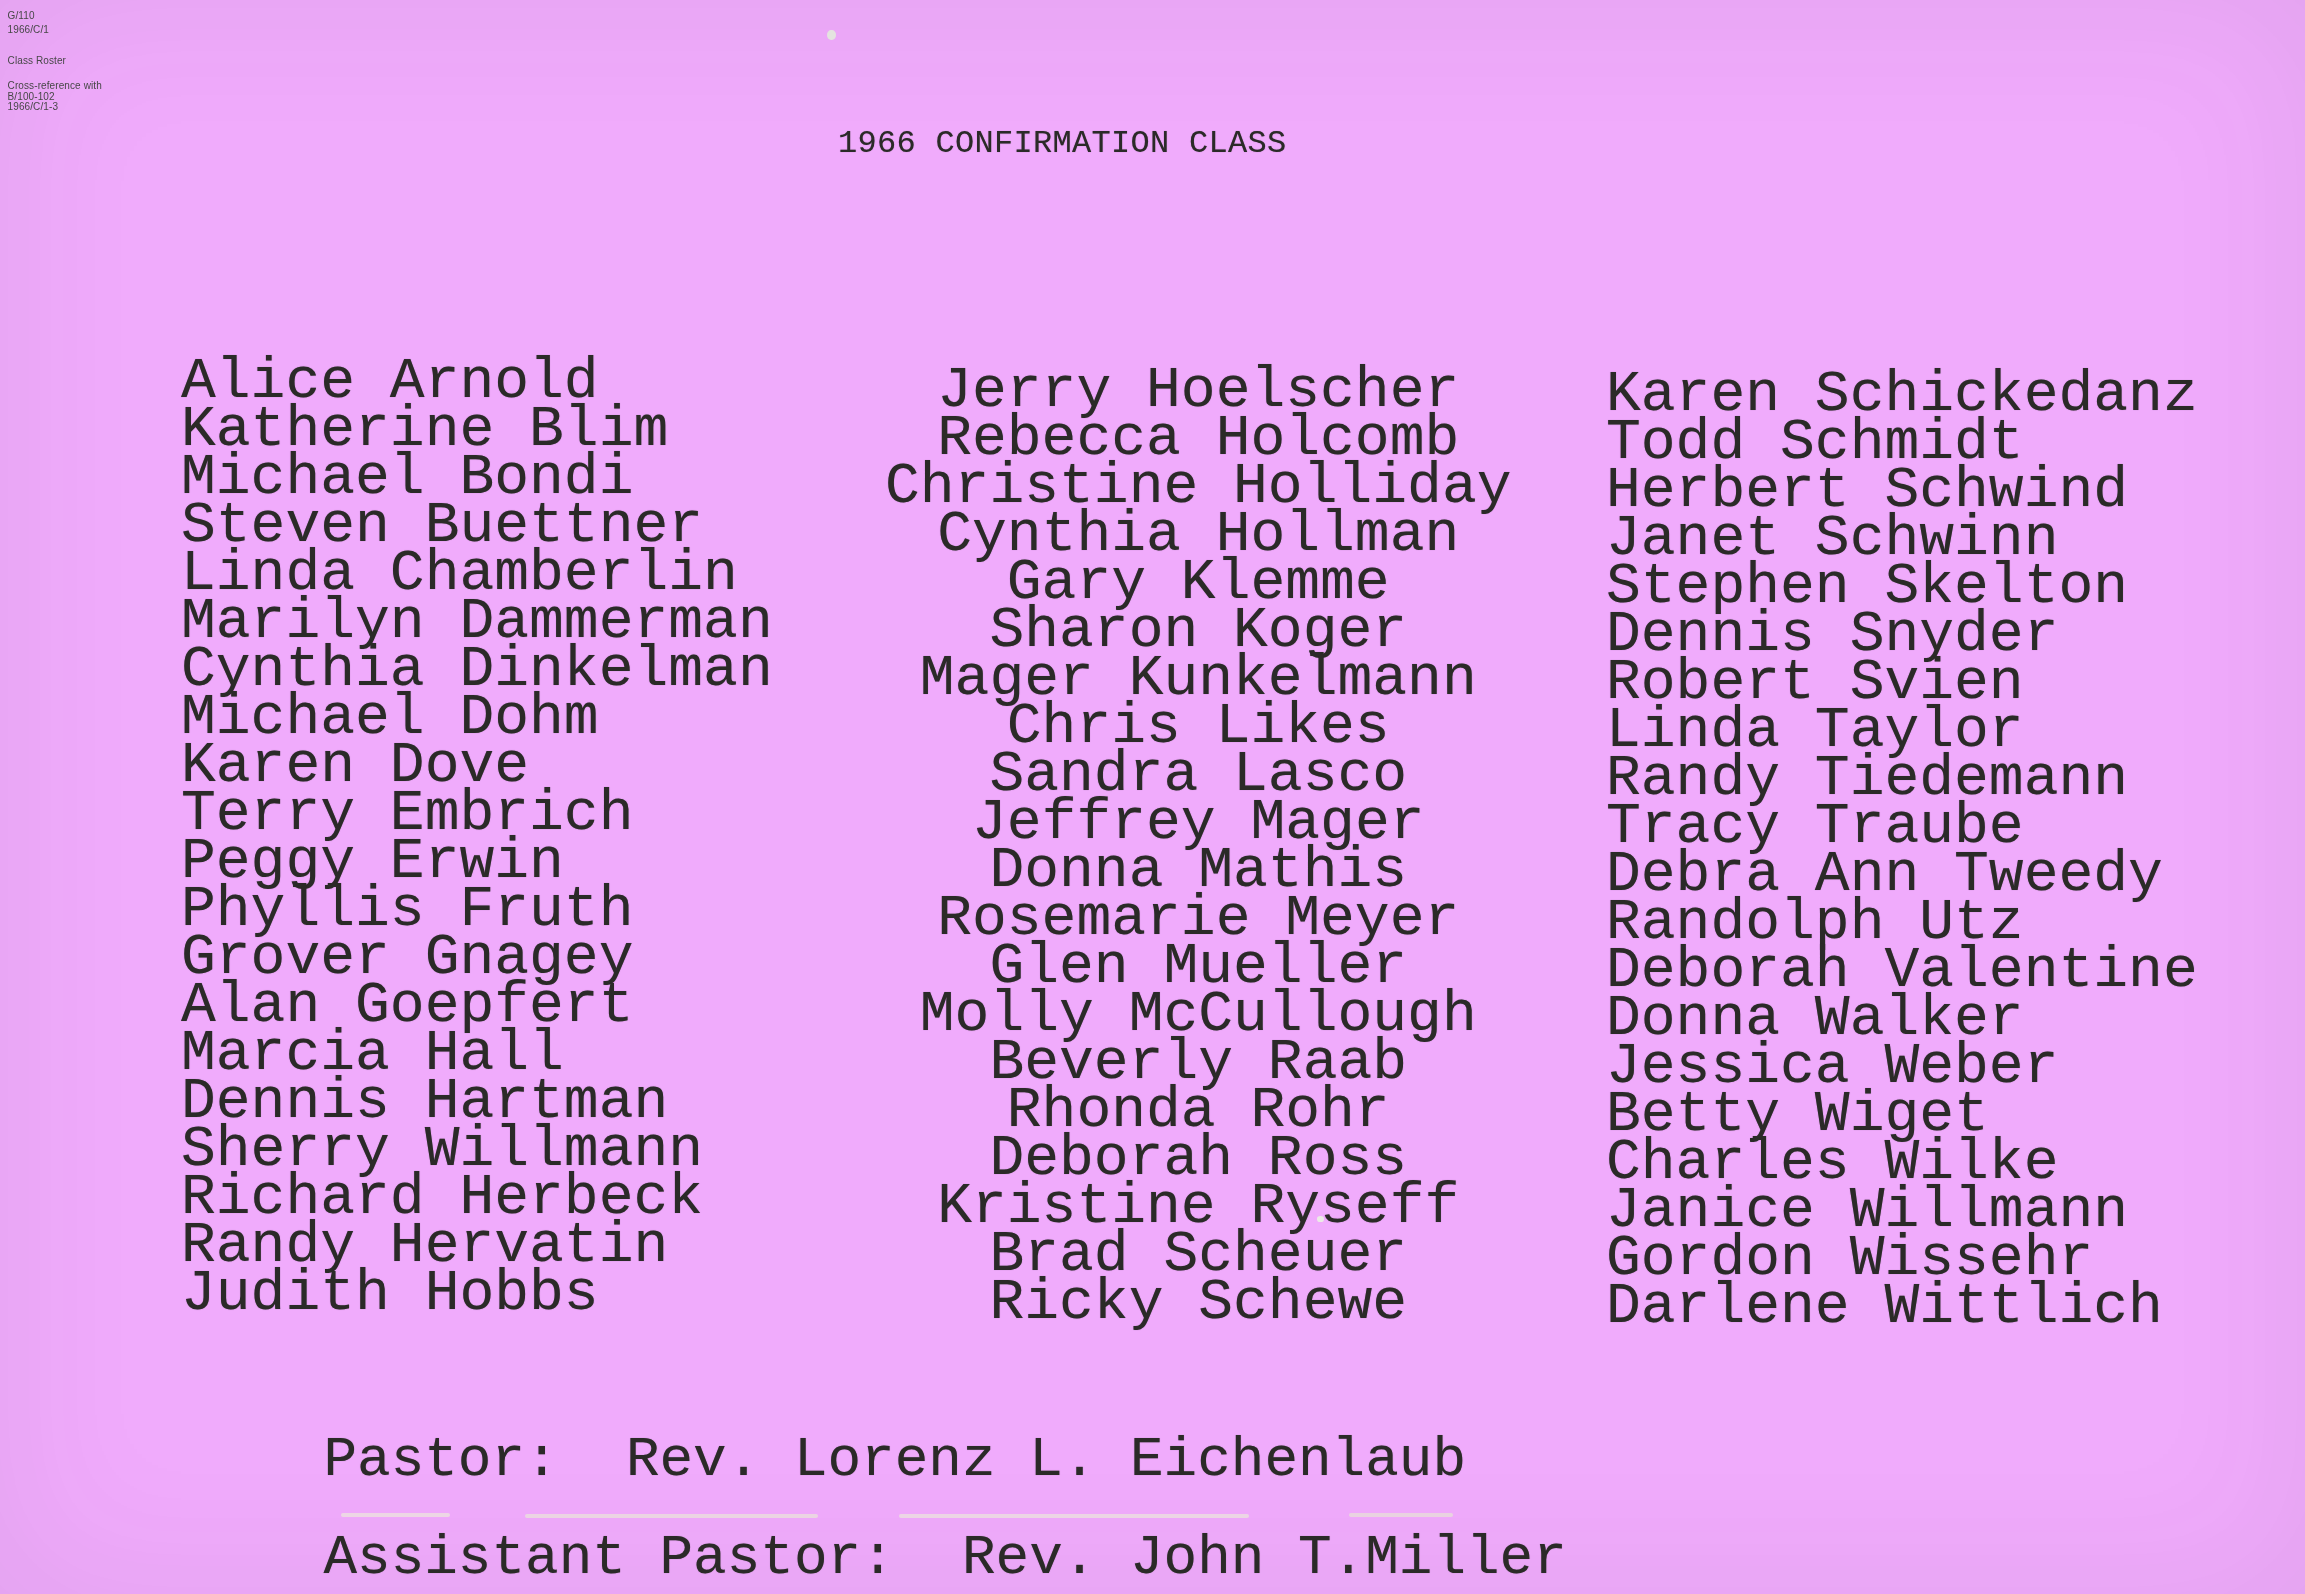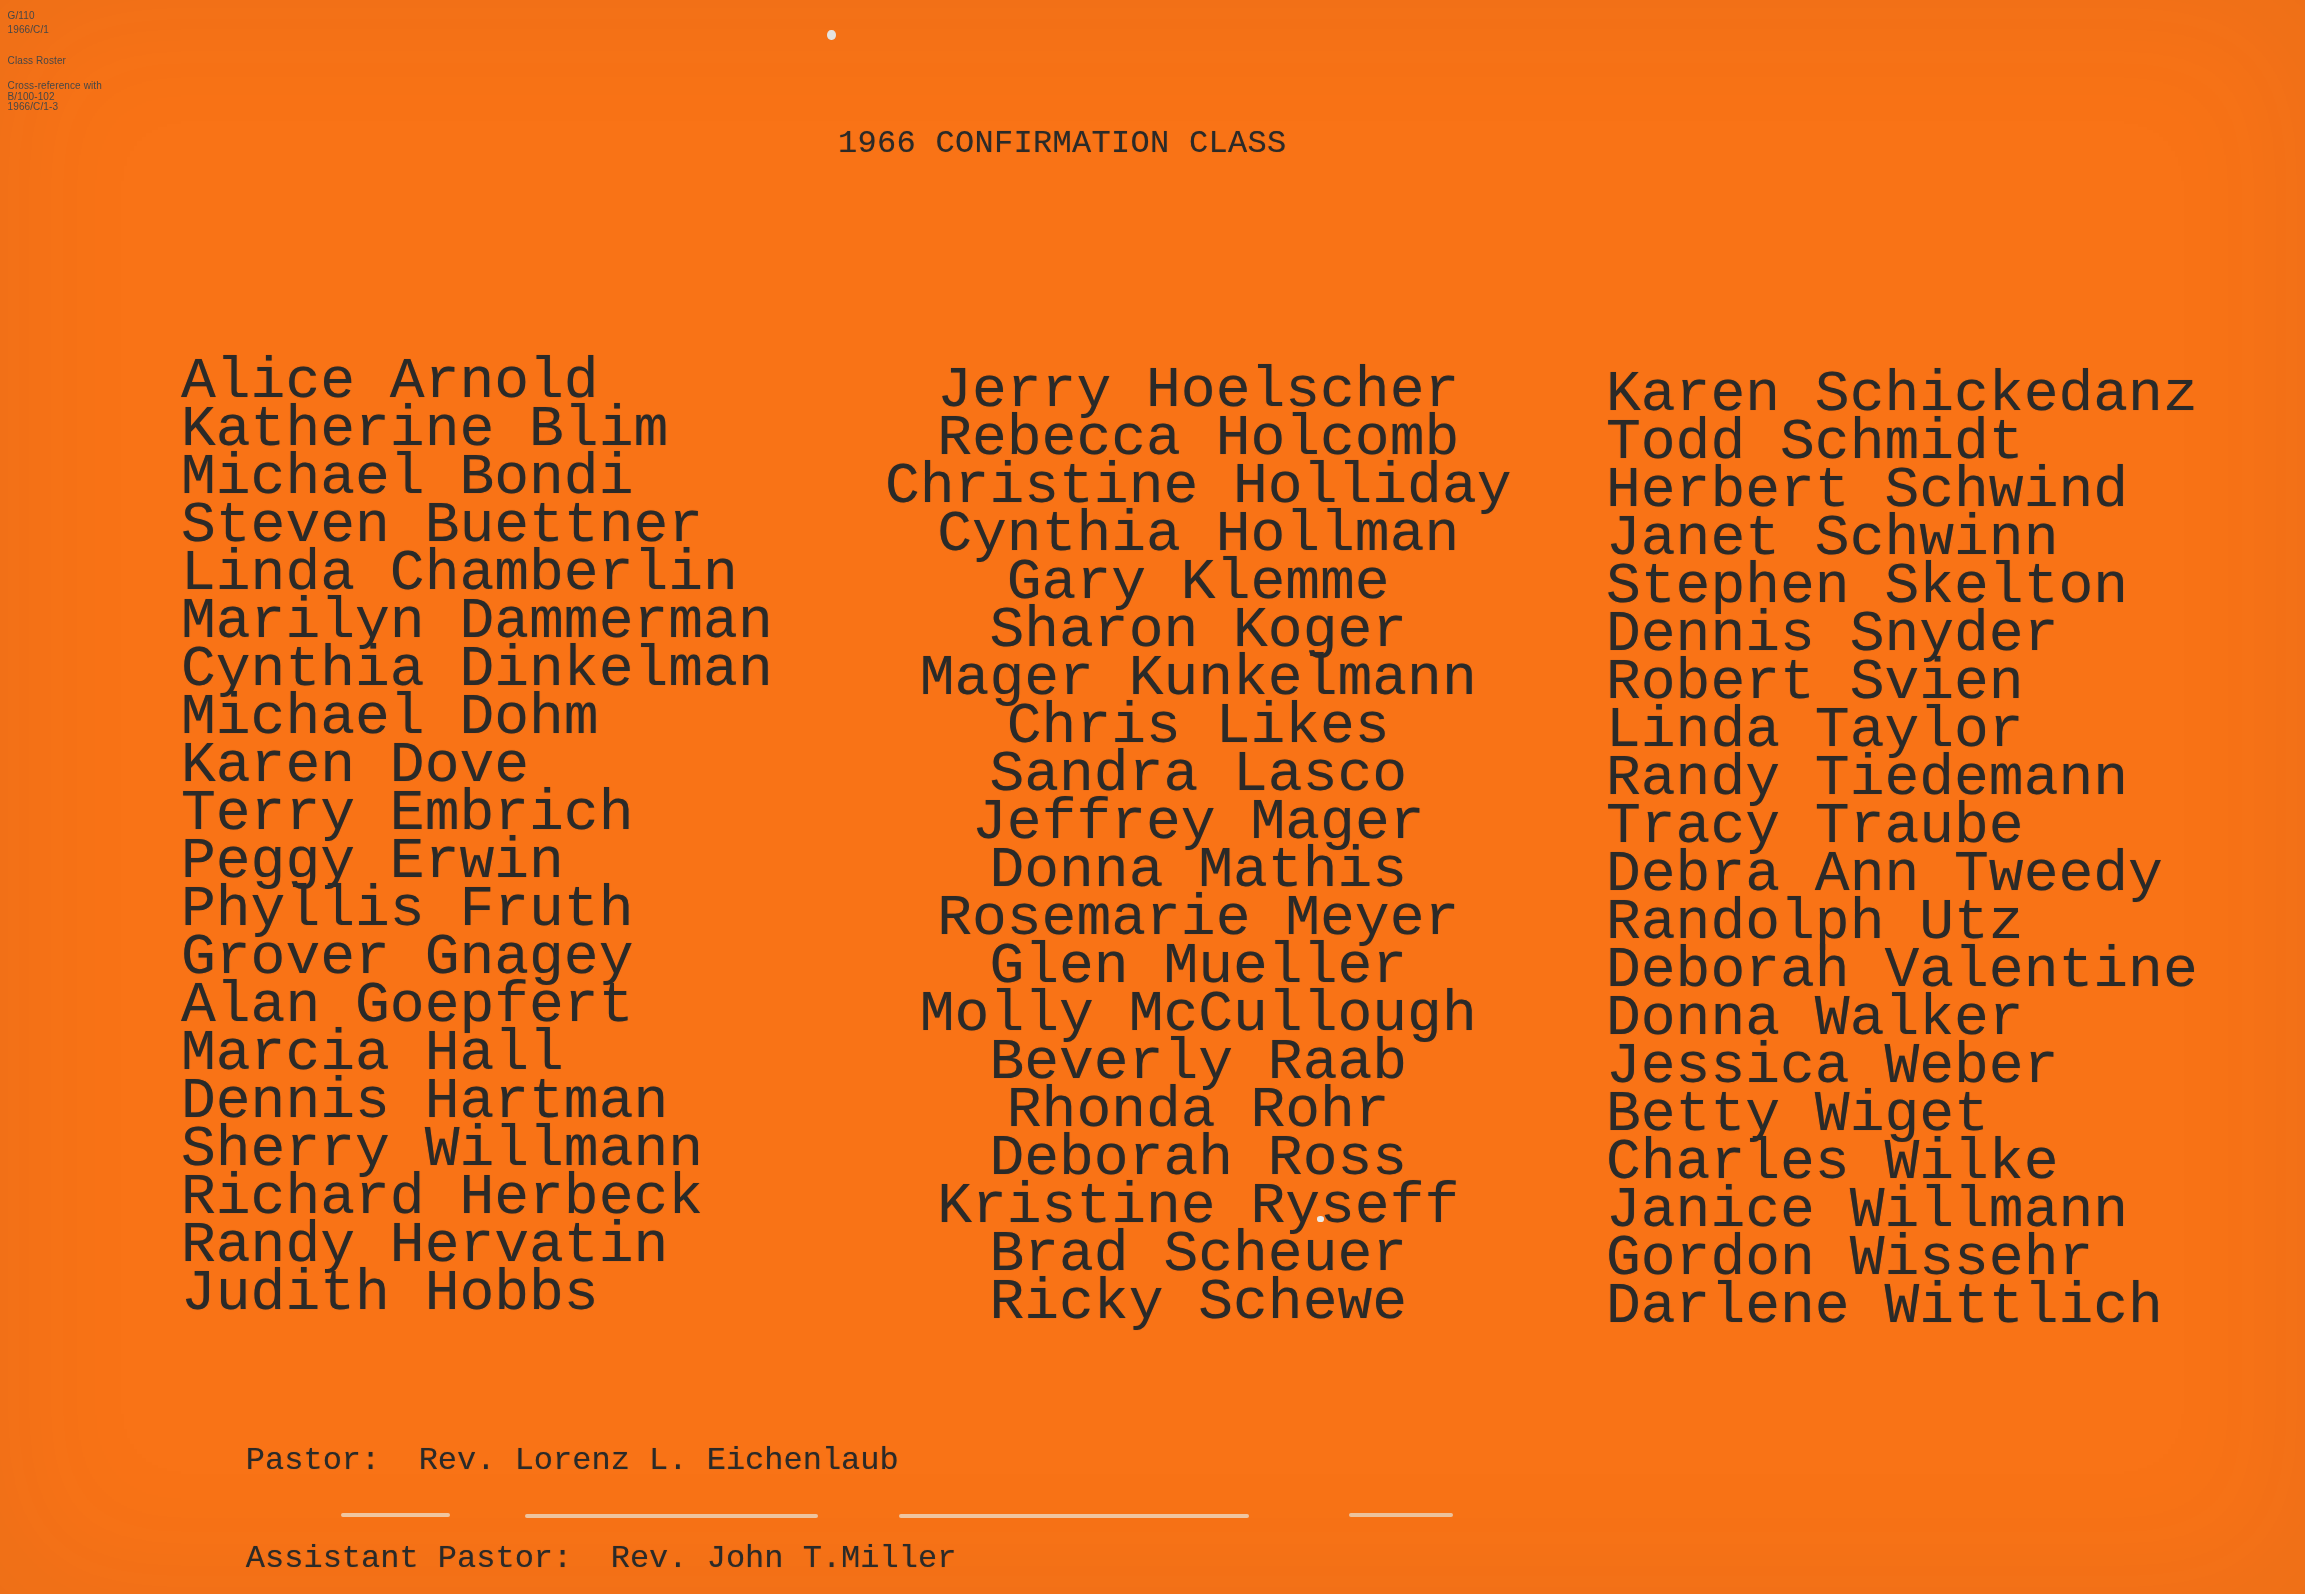--- a/index.html
+++ b/index.html
@@ -1,21 +1,21 @@
 <!DOCTYPE html>
 <html style="font-size:15px"><head>
 <meta charset="utf-8">
 <style>
   html, body { margin: 0; padding: 0; background: #dcdcda; }
 
   .page {
     position: relative;
     width: 2305px;
     height: 1595px;
-    background: #f97316;
+    background: #f0abfc;
     overflow: hidden;
     font-family: "Liberation Mono", "DejaVu Sans Mono", monospace;
     color: #2b2a28;
     box-shadow: inset 0 0 151px rgba(70, 68, 58, 0.08);
   }
 
   
   .typed {
     text-shadow: 0 0 0.9px rgba(43, 42, 40, 0.45);
     white-space: pre;
@@ -57,22 +57,22 @@
     line-height: 48px;
   }
   .roster-col-1 { left: 181px; }
   .roster-col-2 { left: 885px; top: 367px; text-align: center; }
   .roster-col-3 { left: 1606px; top: 371px; }
 
   .name-row { height: 48px; }
 
   .clergy-line {
     position: absolute;
-    left: 169px;
-    font-size: 32px;
+    left: 189px;
+    font-size: 56px;
     line-height: 47px;
   }
   .clergy-pastor    { top: 1390px; }
   .clergy-assistant { top: 1488px; }
   .clergy-value { display: inline-block; margin-left: 2ch; }
 
   
   .speck {
     position: absolute;
     border-radius: 50%;

